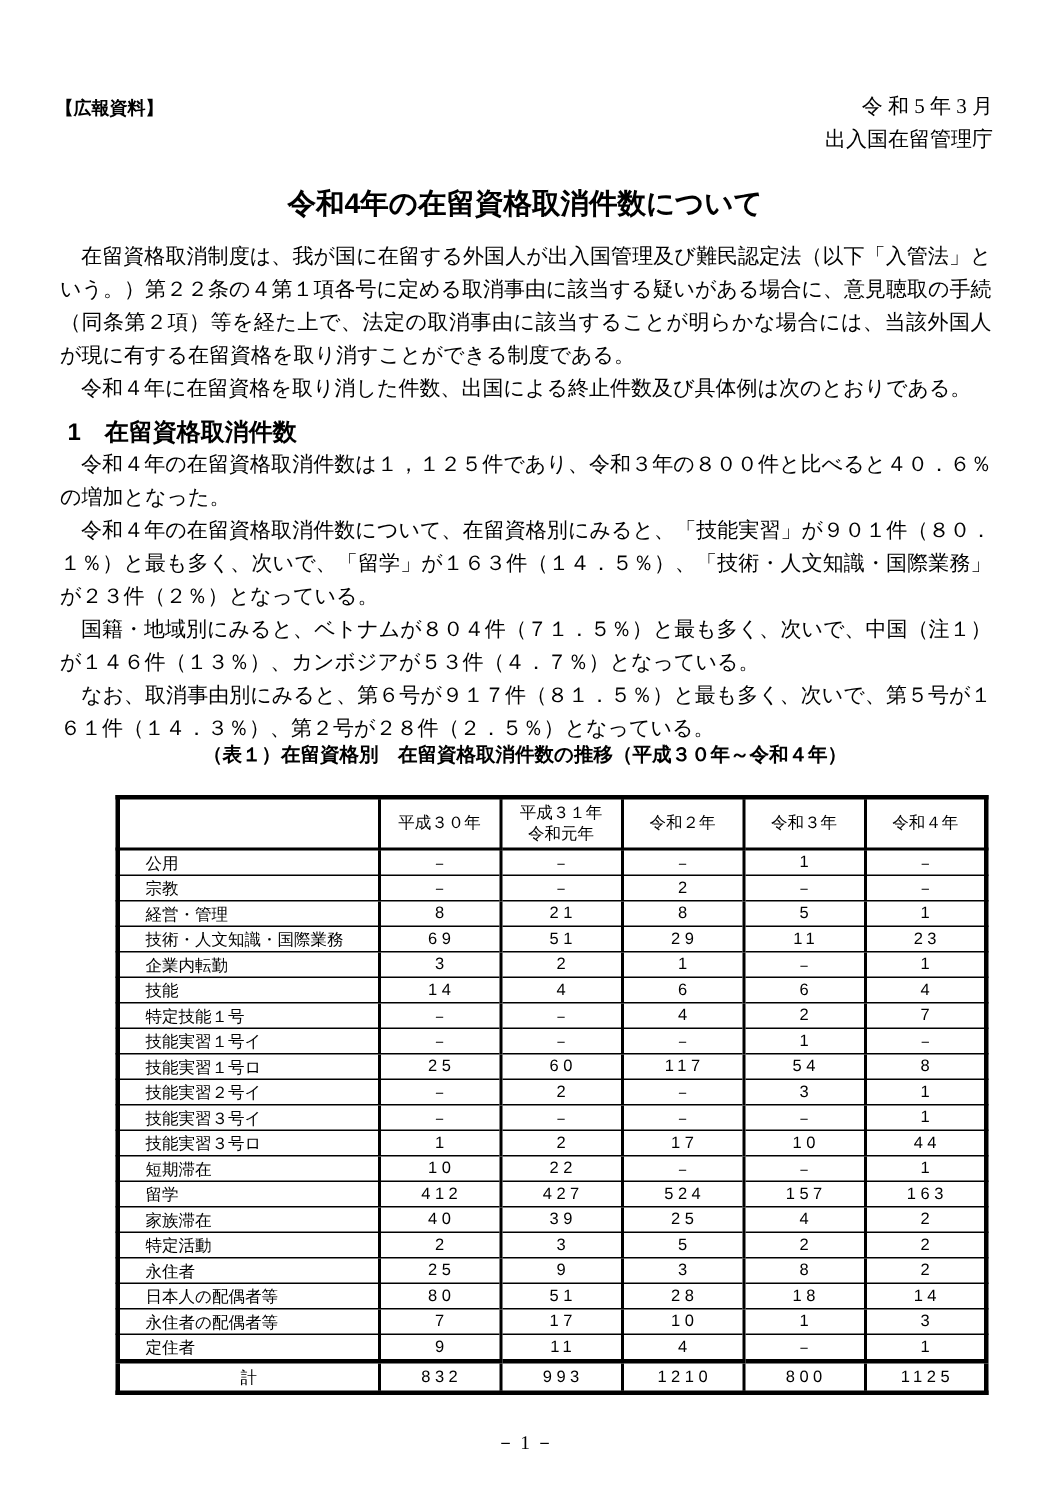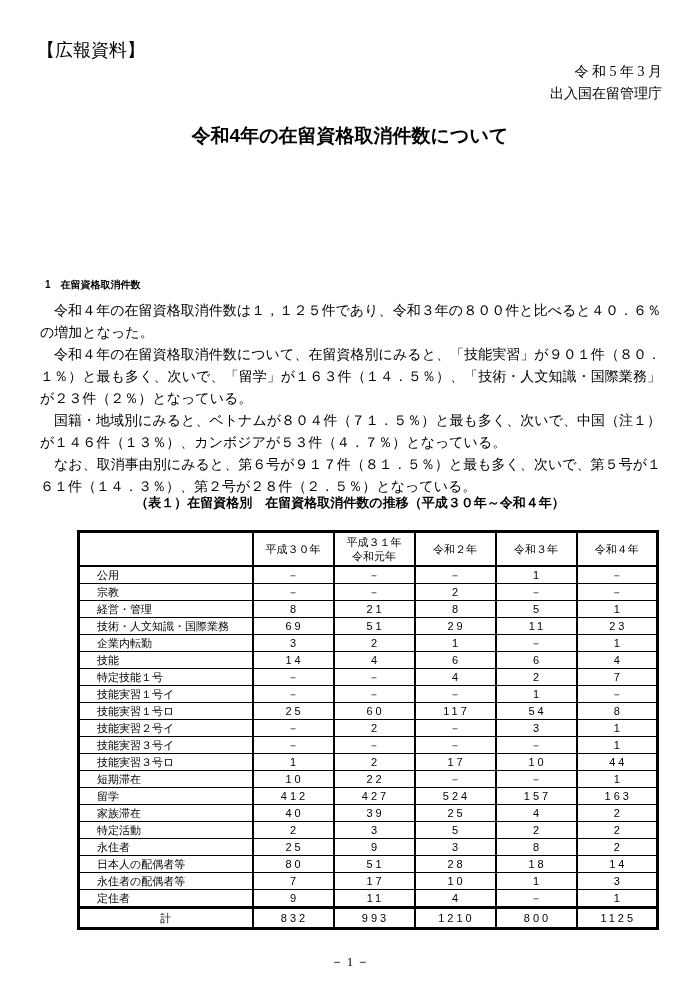--- a/index.html
+++ b/index.html
@@ -7,23 +7,23 @@
     width: 700px; height: 993px;
     background: #ffffff;
     color: #000000;
     font-family: "Liberation Serif", serif;
     position: relative;
     overflow: hidden;
   }
   .page { position: absolute; inset: 0; }
 
   .doc-label {
-    position: absolute; left: 37px; top: 38px;
-    font-family: "Liberation Sans", sans-serif;
-    font-weight: normal; font-size: 18px;
+    position: absolute; left: 37px; top: 64px;
+    font-family: "Liberation Sans", sans-serif;
+    font-weight: bold; font-size: 12px;
   }
   .issuer {
     position: absolute; right: 38px; top: 61px;
     text-align: right; font-size: 14px; line-height: 22px;
   }
   .title {
     position: absolute; left: 0; top: 123px; width: 700px;
     text-align: center;
     font-family: "Liberation Sans", sans-serif;
     font-weight: bold; font-size: 19px; margin: 0;
@@ -31,21 +31,21 @@
   .textblock {
     position: absolute; left: 40px; width: 621px;
     font-size: 14px; line-height: 22px;
     text-align: justify;
   }
   .textblock p { margin: 0; }
   .intro { top: 161px; }
   .sec-heading {
     position: absolute; left: 45px; top: 278px;
     font-family: "Liberation Sans", sans-serif;
-    font-weight: bold; font-size: 10px;
+    font-weight: bold; font-size: 16px;
   }
   .sec-body { top: 300px; }
   .caption {
     position: absolute; left: 0; top: 494px; width: 700px;
     text-align: center;
     font-family: "Liberation Sans", sans-serif;
     font-weight: bold; font-size: 13px;
   }
 
   table.t1 {
@@ -85,20 +85,24 @@
 
   <div class="doc-label">【広報資料】</div>
 
   <div class="issuer">
     <div>令 和 5 年 3 月</div>
     <div>出入国在留管理庁</div>
   </div>
 
   <h1 class="title">令和4年の在留資格取消件数について</h1>
 
+  <div class="textblock intro">
+    <p>　在留資格取消制度は、我が国に在留する外国人が出入国管理及び難民認定法（以下「入管法」という。）第２２条の４第１項各号に定める取消事由に該当する疑いがある場合に、意見聴取の手続（同条第２項）等を経た上で、法定の取消事由に該当することが明らかな場合には、当該外国人が現に有する在留資格を取り消すことができる制度である。</p>
+    <p>　令和４年に在留資格を取り消した件数、出国による終止件数及び具体例は次のとおりである。</p>
+  </div>
 
   <div class="sec-heading">1　在留資格取消件数</div>
 
   <div class="textblock sec-body">
     <p>　令和４年の在留資格取消件数は１，１２５件であり、令和３年の８００件と比べると４０．６％の増加となった。</p>
     <p>　令和４年の在留資格取消件数について、在留資格別にみると、「技能実習」が９０１件（８０．１％）と最も多く、次いで、「留学」が１６３件（１４．５％）、「技術・人文知識・国際業務」が２３件（２％）となっている。</p>
     <p>　国籍・地域別にみると、ベトナムが８０４件（７１．５％）と最も多く、次いで、中国（注１）が１４６件（１３％）、カンボジアが５３件（４．７％）となっている。</p>
     <p>　なお、取消事由別にみると、第６号が９１７件（８１．５％）と最も多く、次いで、第５号が１６１件（１４．３％）、第２号が２８件（２．５％）となっている。</p>
   </div>
 

